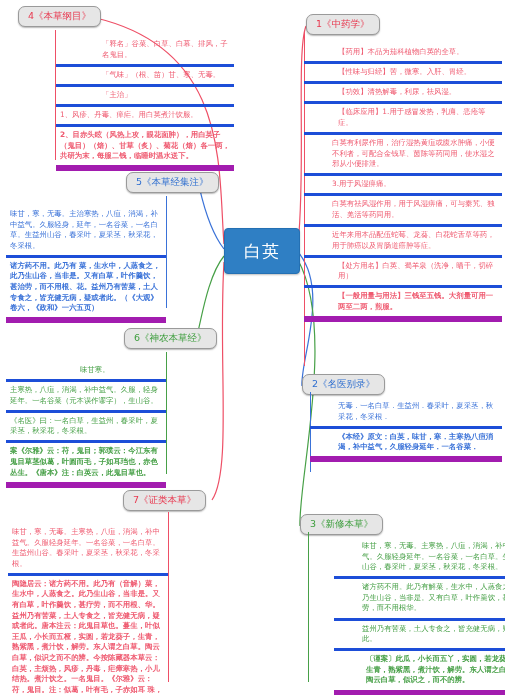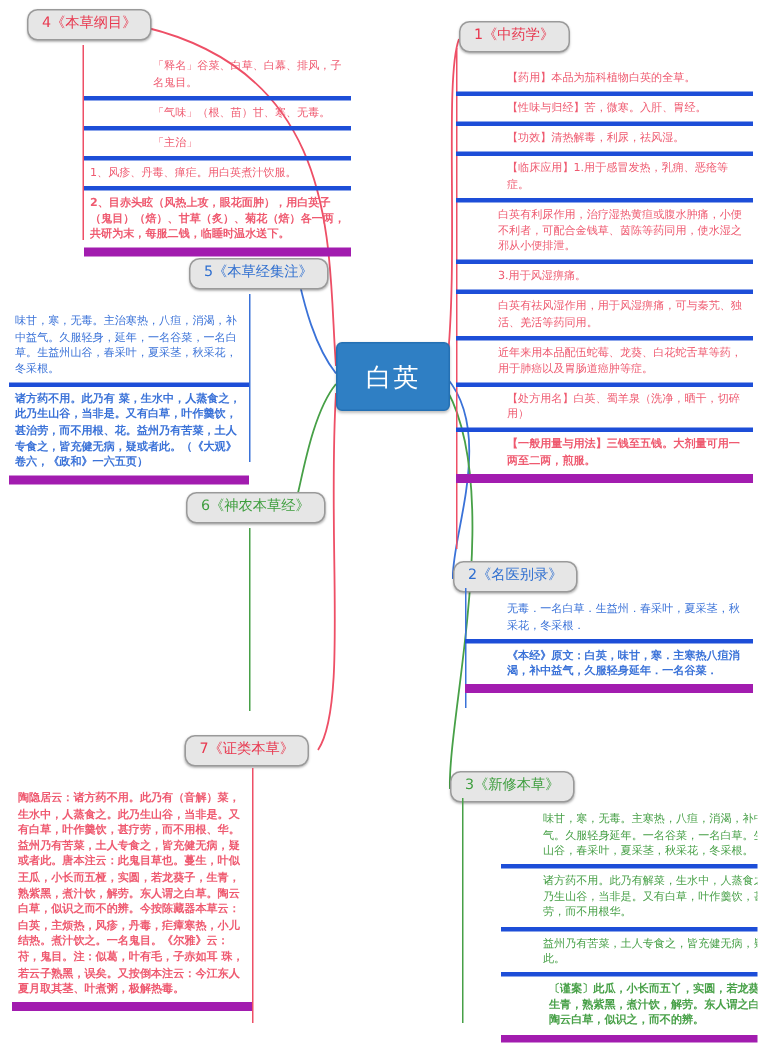--- a/index.html
+++ b/index.html
@@ -112,23 +112,30 @@
     <div class="leaf red">2、目赤头眩（风热上攻，眼花面肿），用白英子（鬼目）（焙）、甘草（炙）、菊花（焙）各一两，共研为末，每服二钱，临睡时温水送下。</div>
   </div>
 
   <div class="spine blue" style="left:166px;top:196px;height:112px;"></div>
   <div class="leafgroup" id="g5">
     <div class="leaf blue">味甘，寒，无毒。主治寒热，八疸，消渴，补中益气。久服轻身，延年，一名谷菜，一名白草。生益州山谷，春采叶，夏采茎，秋采花，冬采根。</div>
     <div class="leaf blue">诸方药不用。此乃有 菜，生水中，人蒸食之，此乃生山谷，当非是。又有白草，叶作羹饮，甚治劳，而不用根、花。益州乃有苦菜，土人专食之，皆充健无病，疑或者此。（《大观》卷六，《政和》一六五页）</div>
   </div>
 
   <div class="spine green" style="left:166px;top:352px;height:122px;"></div>
+  <div class="leafgroup" id="g6">
+    <div class="leaf green indent2">味甘寒。</div>
+    <div class="leaf green">主寒热，八疸，消渴，补中益气。久服，轻身延年。一名谷菜（元本误作谬字），生山谷。</div>
+    <div class="leaf green">《名医》曰：一名白草，生益州，春采叶，夏采茎，秋采花，冬采根。</div>
+    <div class="leaf green">案《尔雅》云：苻，鬼目；郭璞云：今江东有鬼目草茎似葛，叶圆而毛，子如耳珰也，赤色丛生。《唐本》注：白英云，此鬼目草也。</div>
+  </div>
 
   <div class="spine red" style="left:168px;top:512px;height:170px;"></div>
   <div class="leafgroup" id="g7">
+    <div class="leaf red">味甘，寒，无毒。主寒热，八疸，消渴，补中益气。久服轻身延年。一名谷菜，一名白草。生益州山谷。春采叶，夏采茎，秋采花，冬采根。</div>
     <div class="leaf red">陶隐居云：诸方药不用。此乃有（音解）菜，生水中，人蒸食之。此乃生山谷，当非是。又有白草，叶作羹饮，甚疗劳，而不用根、华。益州乃有苦菜，土人专食之，皆充健无病，疑或者此。唐本注云：此鬼目草也。蔓生，叶似王瓜，小长而五桠，实圆，若龙葵子，生青，熟紫黑，煮汁饮，解劳。东人谓之白草。陶云白草，似识之而不的辨。今按陈藏器本草云：白英，主烦热，风疹，丹毒，疟瘴寒热，小儿结热。煮汁饮之。一名鬼目。《尔雅》云：苻，鬼目。注：似葛，叶有毛，子赤如耳 珠，若云子熟黑，误矣。又按倒本注云：今江东人夏月取其茎、叶煮粥，极解热毒。</div>
   </div>
 
   <div class="spine red" style="left:304px;top:32px;height:334px;"></div>
   <div class="leafgroup" id="g1">
     <div class="leaf red indent" style="padding-left:34px;">【药用】本品为茄科植物白英的全草。</div>
     <div class="leaf red indent" style="padding-left:34px;">【性味与归经】苦，微寒。入肝、胃经。</div>
     <div class="leaf red indent" style="padding-left:34px;">【功效】清热解毒，利尿，祛风湿。</div>
     <div class="leaf red indent" style="padding-left:34px;">【临床应用】1.用于感冒发热，乳痈、恶疮等症。</div>
     <div class="leaf red" style="padding-left:28px;">白英有利尿作用，治疗湿热黄疸或腹水肿痛，小便不利者，可配合金钱草、茵陈等药同用，使水湿之邪从小便排泄。</div>

